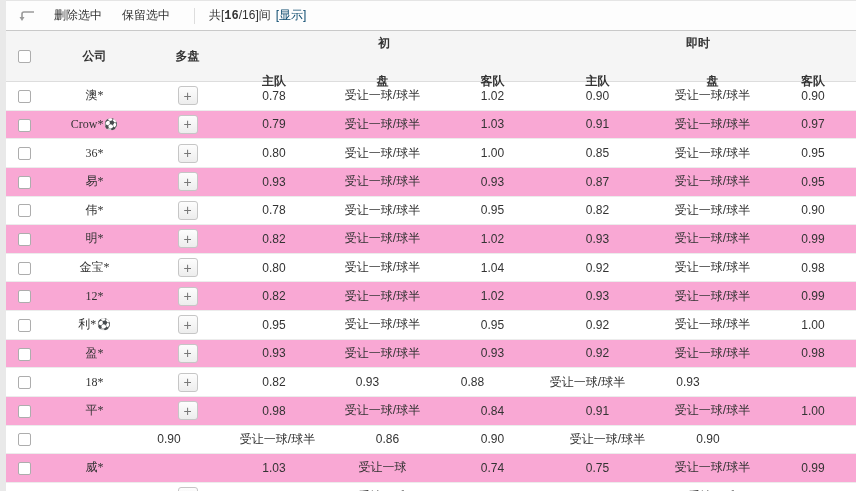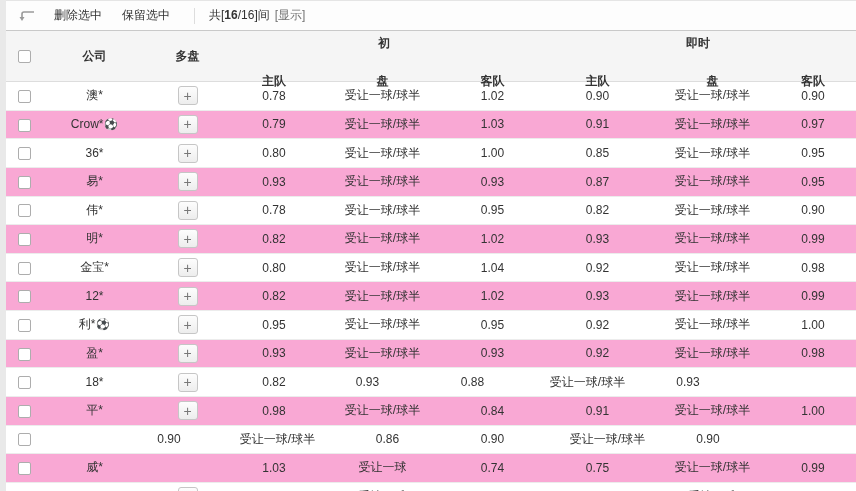--- a/index.html
+++ b/index.html
@@ -11,27 +11,27 @@
     -webkit-font-smoothing:antialiased;
   }
   .page{margin-left:6px;width:850px;height:374px;background:#fff;border-top:1px solid #e5e5e5;box-sizing:border-box;}
 
   
   .toolbar{height:30px;display:flex;align-items:center;background:#fdfdfd;border-bottom:1px solid #c9c9c9;box-sizing:border-box;padding-left:12px;}
   .tb-icon{display:inline-flex;width:18px;height:16px;margin-right:8px;}
   .tb-btn{background:none;border:none;padding:0 10px;font:inherit;color:#333;cursor:pointer;}
   .tb-divider{display:inline-block;width:1px;height:16px;background:#ddd;margin:0 14px;}
   .tb-count{color:#333;letter-spacing:0;}
-  .tb-count b{font-weight:bold;}
-  .tb-link{color:#737373;text-decoration:none;margin-left:5px;cursor:pointer;}
+  .tb-count b{font-weight:bold;font-family:Liberation Mono, monospace;}
+  .tb-link{color:#0c4a6e;text-decoration:none;margin-left:5px;cursor:pointer;}
 
   
   .col{box-sizing:border-box;text-align:center;}
   .col-cb{width:36px;}
-  .col-company{width:105px;}
+  .col-company{width:105px;font-family:Liberation Serif, serif;}
   .col-multi{width:81px;}
   .col-h1{width:92px;}
   .col-p1{width:125px;}
   .col-a1{width:95px;}
   .col-h2{width:115px;}
   .col-p2{width:115px;}
   .col-a2{width:86px;}
 
   
   .thead{display:flex;height:51px;background:#f5f5f5;border-bottom:1px solid #ddd;box-sizing:border-box;font-weight:bold;}

